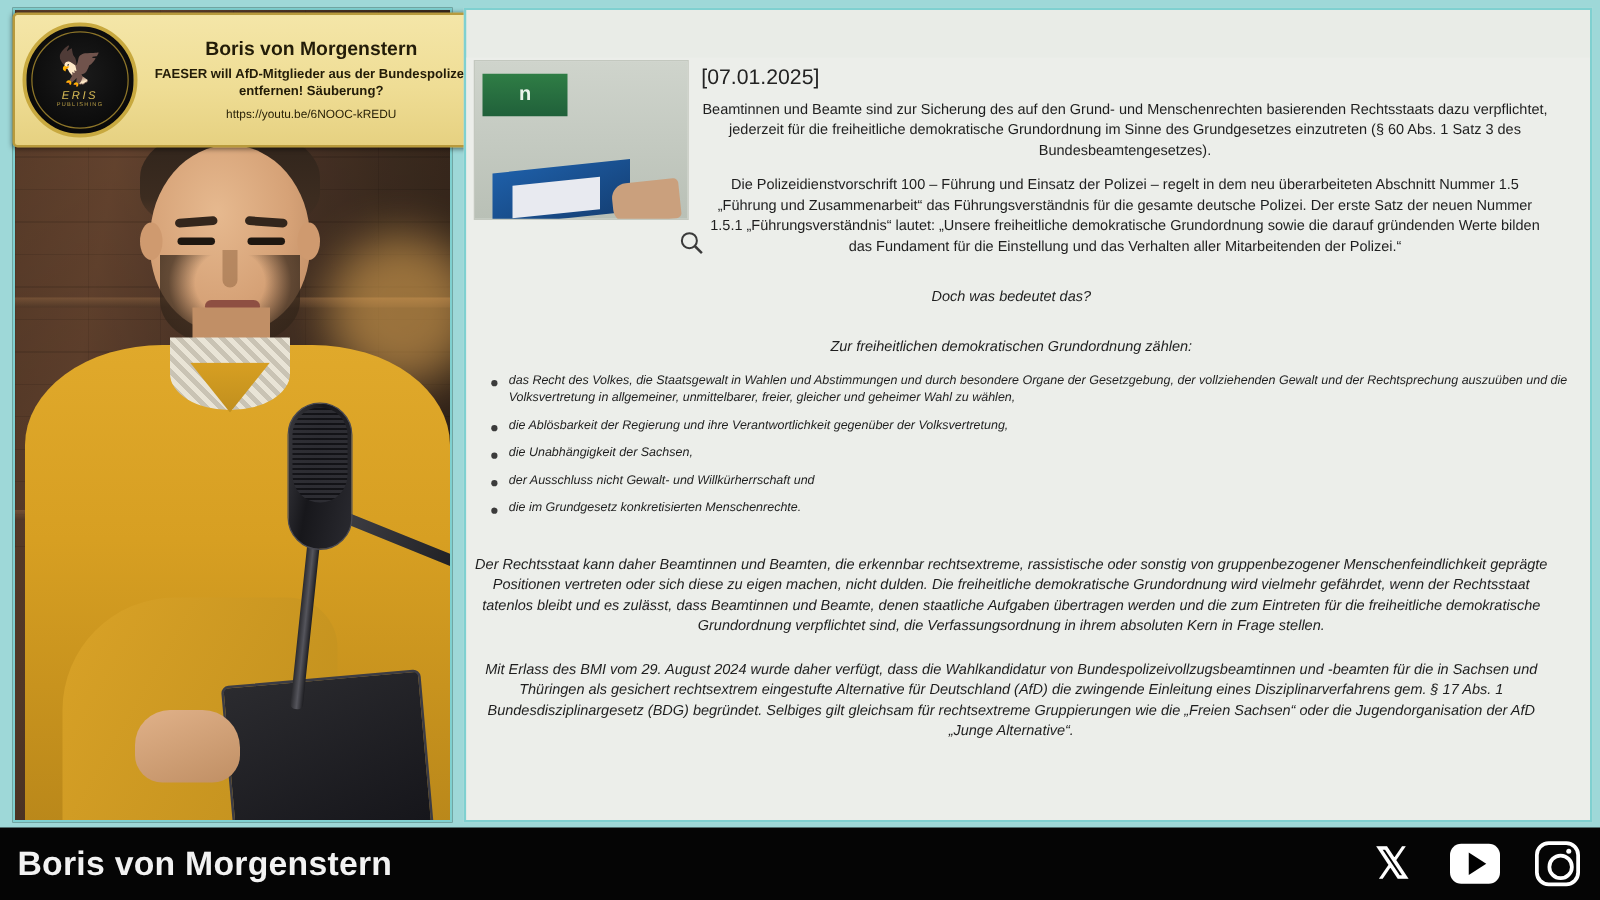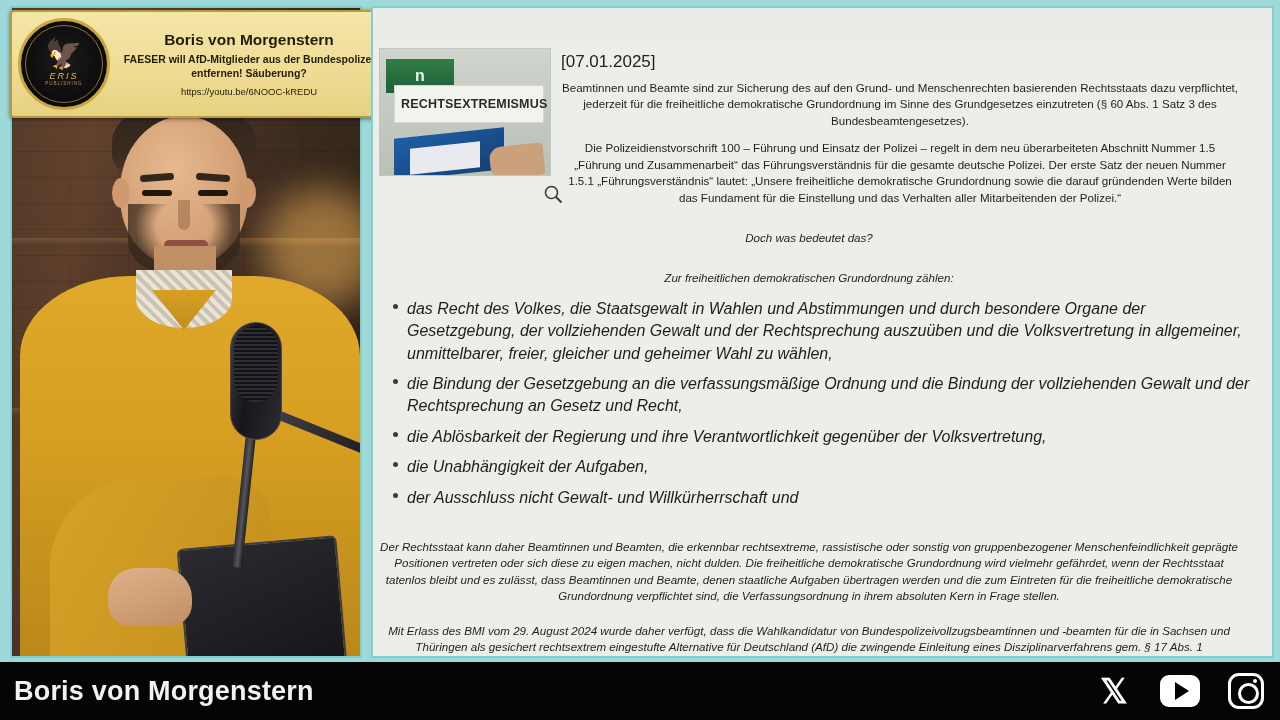--- a/index.html
+++ b/index.html
@@ -222,21 +222,21 @@
     font-size: 11.6px; line-height: 1.42; color: #1e1e1e; margin: 0 16px 11px 0;
     text-align: center;
   }
   #right-col {
     position: absolute; left: 188px; top: 6px; width: 694px;
   }
   #right-col .date { font-size: 17px; color: #222; margin-bottom: 8px; }
   #below-fig { position: absolute; left: 6px; top: 170px; width: 876px; font-style: italic; }
   .bullets { list-style: none; margin: 6px 0 14px 14px; }
   .bullets li {
-    font-size: 16px; line-height: 1.4; color: #1e1e1e; margin-bottom: 8px;
+    font-size: 10px; line-height: 1.4; color: #1e1e1e; margin-bottom: 8px;
     padding-left: 14px; position: relative;
   }
   .bullets li::before {
     content: ""; position: absolute; left: 0; top: 6px;
     width: 5px; height: 5px; border-radius: 50%; background: #3b3b3b;
   }
 
   
   #bottom-bar {
     position: absolute; left: 0; bottom: 0; width: 1280px; height: 58px;
@@ -323,21 +323,20 @@
       <div id="overlay-url">https://youtu.be/6NOOC-kREDU</div>
     </div>
   </div>
 
   <div id="doc-panel">
 
     <div id="doc-body">
 
       <div id="doc-figure">
         <div class="fig-green">n</div>
-        <div class="fig-band">RECHTSEXTREMISMUS</div>
         <div class="fig-blue"></div>
         <div class="fig-white"></div>
         <div class="fig-hand"></div>
       </div>
       <div id="zoom-badge">
         <svg viewBox="0 0 20 20" width="20" height="20" aria-hidden="true">
           <circle cx="8.5" cy="8.5" r="6" fill="none" stroke="#3a3a3a" stroke-width="1.6"></circle>
           <line x1="13" y1="13" x2="18.5" y2="18.5" stroke="#3a3a3a" stroke-width="2"></line>
         </svg>
       </div>
@@ -347,24 +346,24 @@
         <p class="para">Beamtinnen und Beamte sind zur Sicherung des auf den Grund- und Menschenrechten basierenden Rechtsstaats dazu verpflichtet, jederzeit für die freiheitliche demokratische Grundordnung im Sinne des Grundgesetzes einzutreten (§ 60 Abs. 1 Satz 3 des Bundesbeamtengesetzes).</p>
         <p class="para">Die Polizeidienstvorschrift 100 – Führung und Einsatz der Polizei – regelt in dem neu überarbeiteten Abschnitt Nummer 1.5 „Führung und Zusammenarbeit“ das Führungsverständnis für die gesamte deutsche Polizei. Der erste Satz der neuen Nummer 1.5.1 „Führungsverständnis“ lautet: „Unsere freiheitliche demokratische Grundordnung sowie die darauf gründenden Werte bilden das Fundament für die Einstellung und das Verhalten aller Mitarbeitenden der Polizei.“</p>
       </div>
 
       <div id="below-fig">
         <p class="para" style="margin-top:14px;">Doch was bedeutet das?</p>
         <p class="para" style="margin-top:24px;">Zur freiheitlichen demokratischen Grundordnung zählen:</p>
 
         <ul class="bullets">
           <li>das Recht des Volkes, die Staatsgewalt in Wahlen und Abstimmungen und durch besondere Organe der Gesetzgebung, der vollziehenden Gewalt und der Rechtsprechung auszuüben und die Volksvertretung in allgemeiner, unmittelbarer, freier, gleicher und geheimer Wahl zu wählen,</li>
-          <li>die Bindung der Gesetzgebung an die verfassungsmäßige Ordnung und die Bindung der vollziehenden Gewalt und der Rechtsprechung an Gesetz und Recht,</li>
           <li>die Ablösbarkeit der Regierung und ihre Verantwortlichkeit gegenüber der Volksvertretung,</li>
-          <li>die Unabhängigkeit der Aufgaben,</li>
+          <li>die Unabhängigkeit der Sachsen,</li>
           <li>der Ausschluss nicht Gewalt- und Willkürherrschaft und</li>
+          <li>die im Grundgesetz konkretisierten Menschenrechte.</li>
         </ul>
 
         <p class="para" style="margin-top:30px;">Der Rechtsstaat kann daher Beamtinnen und Beamten, die erkennbar rechtsextreme, rassistische oder sonstig von gruppenbezogener Menschenfeindlichkeit geprägte Positionen vertreten oder sich diese zu eigen machen, nicht dulden. Die freiheitliche demokratische Grundordnung wird vielmehr gefährdet, wenn der Rechtsstaat tatenlos bleibt und es zulässt, dass Beamtinnen und Beamte, denen staatliche Aufgaben übertragen werden und die zum Eintreten für die freiheitliche demokratische Grundordnung verpflichtet sind, die Verfassungsordnung in ihrem absoluten Kern in Frage stellen.</p>
         <p class="para" style="margin-top:18px;">Mit Erlass des BMI vom 29. August 2024 wurde daher verfügt, dass die Wahlkandidatur von Bundespolizeivollzugsbeamtinnen und -beamten für die in Sachsen und Thüringen als gesichert rechtsextrem eingestufte Alternative für Deutschland (AfD) die zwingende Einleitung eines Disziplinarverfahrens gem. § 17 Abs. 1 Bundesdisziplinargesetz (BDG) begründet. Selbiges gilt gleichsam für rechtsextreme Gruppierungen wie die „Freien Sachsen“ oder die Jugendorganisation der AfD „Junge Alternative“.</p>
 
       </div>
     </div>
   </div>
 
   <div id="bottom-bar">

